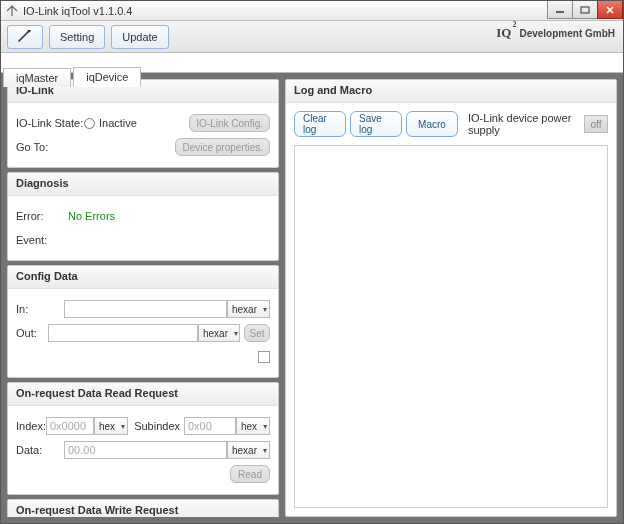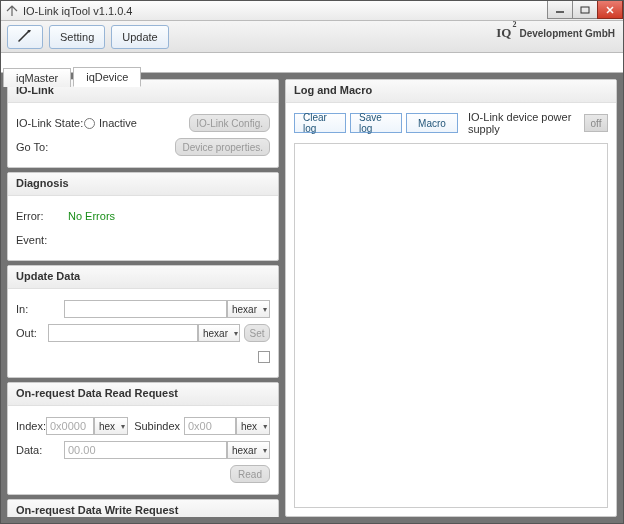--- a/index.html
+++ b/index.html
@@ -37,21 +37,21 @@
   .lbl-wide { width:68px; font-size:11px;}
   .radio { width:11px; height:11px; border:1px solid #777; border-radius:50%; margin-right:4px; background:#fff;}
   .disbtn { height:18px; border:1px solid #bbb; border-radius:6px; background:linear-gradient(#e8e8e8,#dcdcdc); color:#999; font-size:10px; padding:0 6px; display:flex; align-items:center; justify-content:center; min-width:76px;}
   .green { color:#1a8f1a; margin-left:4px;}
   .txt { height:18px; border:1px solid #bbb; background:#fff; font-size:11px; padding:0 3px;}
   .sel { height:18px; border:1px solid #bbb; background:linear-gradient(#fff,#eee); font-size:10px; display:flex; align-items:center; justify-content:space-between; padding:0 2px 0 4px; min-width:42px;}
   .sel .arr { font-size:8px; color:#555; margin-left:6px;}
   .chk { width:12px; height:12px; border:1px solid #999; background:#fff;}
   .gray { color:#aaa;}
   
-  .subbtn { height:20px; min-width:52px; border:1px solid #7eaadc; border-radius:0; background:linear-gradient(#fdfeff,#eef5fc); font-size:10px; color:#24577a; display:flex; align-items:center; justify-content:center; padding:0 8px; margin-right:4px; cursor:pointer;}
+  .subbtn { height:26px; min-width:52px; border:1px solid #7eaadc; border-radius:6px; background:linear-gradient(#fdfeff,#eef5fc); font-size:10px; color:#24577a; display:flex; align-items:center; justify-content:center; padding:0 8px; margin-right:4px; cursor:pointer;}
   .offbtn { height:18px; min-width:24px; border:1px solid #bbb; background:linear-gradient(#e8e8e8,#d7d7d7); color:#888; font-size:10px; display:flex; align-items:center; justify-content:center; padding:0 4px;}
   .logbox { flex:1; border:1px solid #ccc; margin:4px 8px 8px; background:#fff;}
   .spacer-right { margin-left:auto; }
 </style>
 </head>
 <body>
 
 <div class="window">
 
   <div class="titlebar">
@@ -131,21 +131,21 @@
             <div class="lbl">Error:</div>
             <span class="green">No Errors</span>
           </div>
           <div class="row">
             <div class="lbl">Event:</div>
           </div>
         </div>
       </div>
 
       <div class="panel">
-        <div class="panel-hd">Update Data</div>
+        <div class="panel-hd">Config Data</div>
         <div class="panel-bd">
           <div class="row">
             <div class="lbl">In:</div>
             <input class="txt" style="flex: 1 1 0%;">
             <div class="sel">
                 <span>hexar</span>
                 <span class="arr">▾</span>
               </div>
           </div>
           <div class="row" style="align-items:center;">

